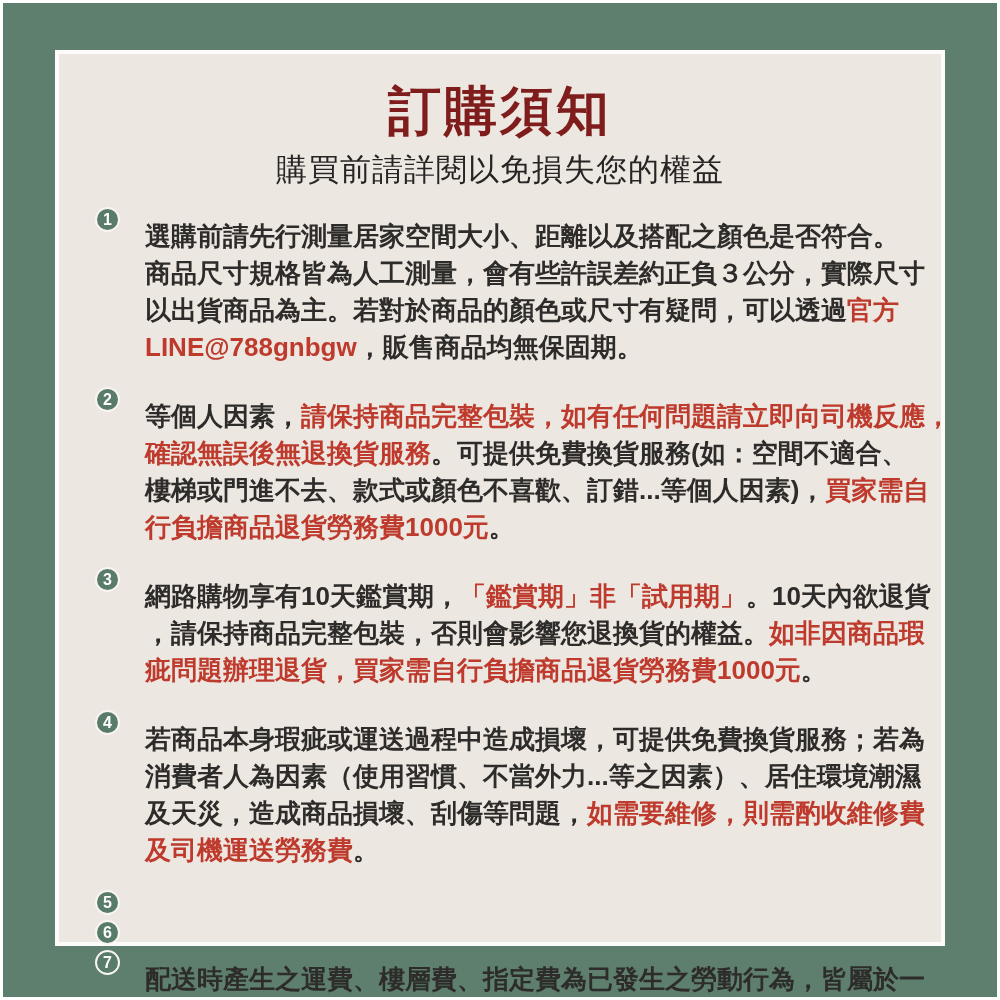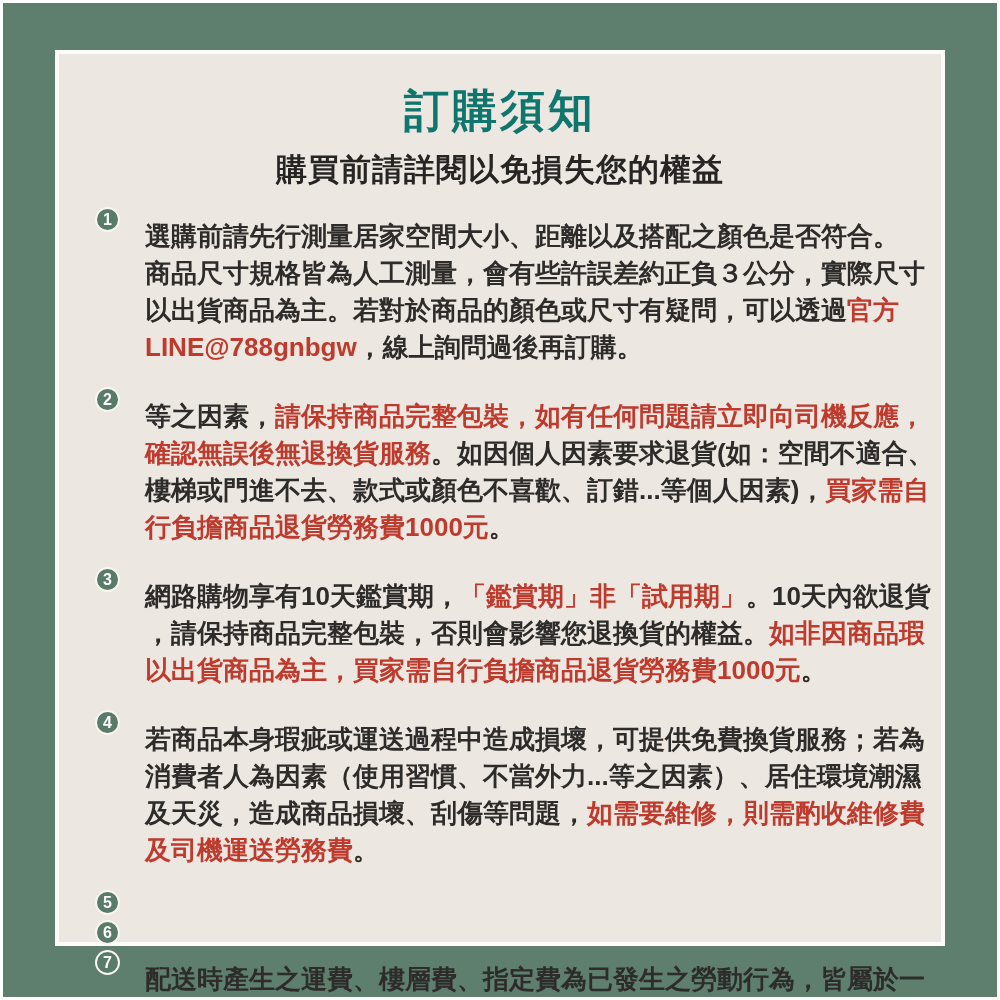--- a/index.html
+++ b/index.html
@@ -18,26 +18,26 @@
     font-family:"Liberation Sans","DejaVu Sans",sans-serif;
     overflow:hidden;
   }
   .frame{position:absolute;inset:3px;background:var(--frame);}
   .panel{
     position:absolute;left:52px;top:47px;width:890px;height:896px;
     background:var(--panel);border:4px solid var(--panel-border);
   }
   .page-title{
     margin:33px 0 0;text-align:center;
-    font-size:45px;line-height:48px;font-weight:800;color:#0f766e;
+    font-size:53px;line-height:48px;font-weight:800;color:#7f1d1d;
     letter-spacing:3px;
   }
   .page-subtitle{
     margin:15px 0 0;text-align:center;
-    font-size:31px;line-height:40px;font-weight:700;color:#262524;
+    font-size:31px;line-height:40px;font-weight:400;color:#262524;
     letter-spacing:1px;
   }
   .notice-list{
     list-style:none;margin:12px 0 0;padding:0 0 0 36px;
   }
   .notice-item{
     display:flex;align-items:flex-start;
     font-size:26px;line-height:37px;font-weight:600;color:var(--ink);
   }
   .badge{
@@ -57,34 +57,34 @@
 <div class="frame">
   <div class="panel">
     <h1 class="page-title">訂購須知</h1>
     <h2 class="page-subtitle">購買前請詳閱以免損失您的權益</h2>
     <ol class="notice-list">
         <li class="notice-item">
           <span class="badge">1</span>
           <p class="notice-text"><span class="seg default">選購前請先行測量居家空間大小、距離以及搭配之顏色是否符合。
 商品尺寸規格皆為人工測量，會有些許誤差約正負３公分，實際尺寸
 以出貨商品為主。若對於商品的顏色或尺寸有疑問，可以透過</span><span class="seg red">官方
-LINE@788gnbgw</span><span class="seg default">，線上詢問過後再訂購。</span></p>
+LINE@788gnbgw</span><span class="seg default">，販售商品均無保固期。</span></p>
         </li>
         <li class="notice-item">
           <span class="badge">2</span>
-          <p class="notice-text"><span class="seg default">等之因素，</span><span class="seg red">請保持商品完整包裝，如有任何問題請立即向司機反應，
-確認無誤後無退換貨服務</span><span class="seg default">。如因個人因素要求退貨(如：空間不適合、
+          <p class="notice-text"><span class="seg default">等個人因素，</span><span class="seg red">請保持商品完整包裝，如有任何問題請立即向司機反應，
+確認無誤後無退換貨服務</span><span class="seg default">。可提供免費換貨服務(如：空間不適合、
 樓梯或門進不去、款式或顏色不喜歡、訂錯...等個人因素)，</span><span class="seg red">買家需自
 行負擔商品退貨勞務費1000元</span><span class="seg default">。</span></p>
         </li>
         <li class="notice-item">
           <span class="badge">3</span>
           <p class="notice-text"><span class="seg default">網路購物享有10天鑑賞期，</span><span class="seg red">「鑑賞期」非「試用期」</span><span class="seg default">。10天內欲退貨
 ，請保持商品完整包裝，否則會影響您退換貨的權益。</span><span class="seg red">如非因商品瑕
-以出貨商品為主，買家需自行負擔商品退貨勞務費1000元</span><span class="seg default">。</span></p>
+疵問題辦理退貨，買家需自行負擔商品退貨勞務費1000元</span><span class="seg default">。</span></p>
         </li>
         <li class="notice-item">
           <span class="badge">4</span>
           <p class="notice-text"><span class="seg default">若商品本身瑕疵或運送過程中造成損壞，可提供免費換貨服務；若為
 消費者人為因素（使用習慣、不當外力...等之因素）、居住環境潮濕
 及天災，造成商品損壞、刮傷等問題，</span><span class="seg red">如需要維修，則需酌收維修費
 及司機運送勞務費</span><span class="seg default">。</span></p>
         </li>
         <li class="notice-item">
           <span class="badge">5</span>

